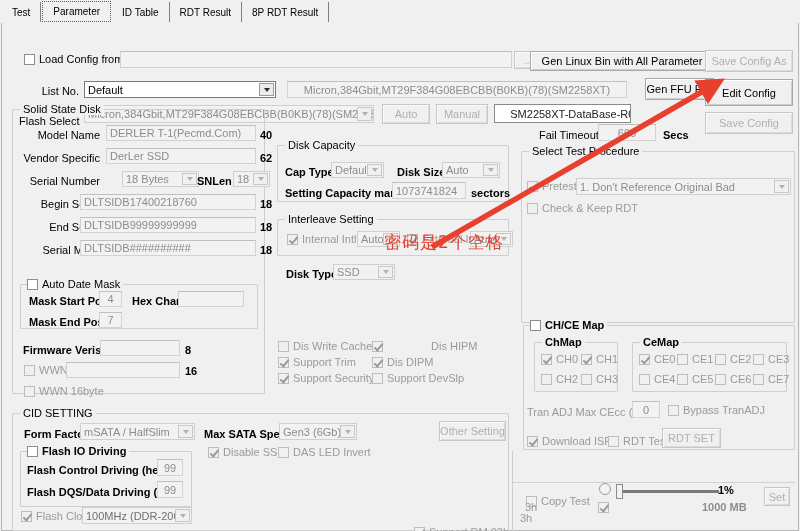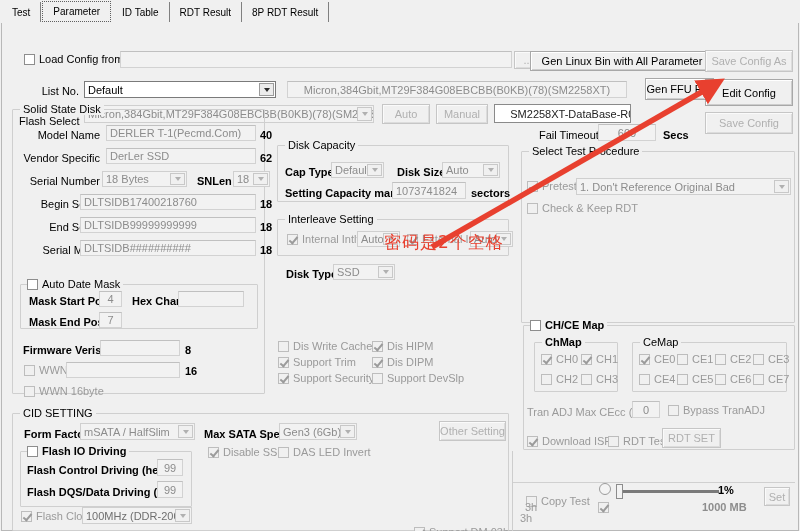--- a/index.html
+++ b/index.html
@@ -299,21 +299,21 @@
 
     <div class="lbl" style="left:18px; top:106px; width:80px; text-align:right;">Model Name</div>
     <div class="txt" style="left:104px; top:102px; width:150px; height:16px;">DERLER T-1(Pecmd.Com)</div>
     <div class="lbl" style="left:258px; top:106px; font-weight:bold;">40</div>
 
     <div class="lbl" style="left:8px; top:129px; width:90px; text-align:right;">Vendor Specific</div>
     <div class="txt" style="left:104px; top:125px; width:150px; height:16px;">DerLer SSD</div>
     <div class="lbl" style="left:258px; top:129px; font-weight:bold;">62</div>
 
     <div class="lbl" style="left:12px; top:152px; width:86px; text-align:right;">Serial Number</div>
-    <div class="combo" style="left:100px; top:148px; width:85px; height:16px;">
+    <div class="combo" style="left:120px; top:148px; width:77px; height:16px;">
       <span>18 Bytes</span>
       <span class="arrow">
           <i></i>
         </span>
     </div>
     <div class="lbl" style="left:195px; top:152px; font-weight:bold;">SNLen</div>
     <div class="combo" style="left:231px; top:148px; width:37px; height:16px;">
       <span>18</span>
       <span class="arrow">
           <i></i>
@@ -419,21 +419,21 @@
       <span>Dis Write Cache</span>
     </div>
     <div class="chk dis on" style="left:276px; top:333px;">
       <span class="box"></span>
       <span>Support Trim</span>
     </div>
     <div class="chk dis on" style="left:276px; top:349px;">
       <span class="box"></span>
       <span>Support Security</span>
     </div>
-    <div class="chk dis on" style="left:370px; top:317px;">
+    <div class="chk dis on" style="left:370px; top:317px;gap:44px;">
       <span class="box"></span>
       <span>Dis HIPM</span>
     </div>
     <div class="chk dis on" style="left:370px; top:333px;">
       <span class="box"></span>
       <span>Dis DIPM</span>
     </div>
     <div class="chk dis" style="left:370px; top:349px;justify-content:center;">
       <span class="box"></span>
       <span>Support DevSlp</span>
@@ -528,21 +528,21 @@
     <div class="chk dis" style="left:539px; top:350px;">
       <span class="box"></span>
         <span>CH2</span>
     </div>
     <div class="chk dis" style="left:579px; top:350px;">
       <span class="box"></span>
         <span>CH3</span>
     </div>
 
     <div class="grp" style="left:630px; top:319px; width:155px; height:50px;">
-      <span class="cap" style="font-weight:normal;">CeMap</span>
+      <span class="cap" style="font-weight:bold;">CeMap</span>
     </div>
     <div class="chk dis on" style="left:637px; top:330px;">
       <span class="box"></span>
         <span>CE0</span>
     </div>
     <div class="chk dis" style="left:675px; top:330px;">
       <span class="box"></span>
         <span>CE1</span>
     </div>
     <div class="chk dis" style="left:713px; top:330px;">

